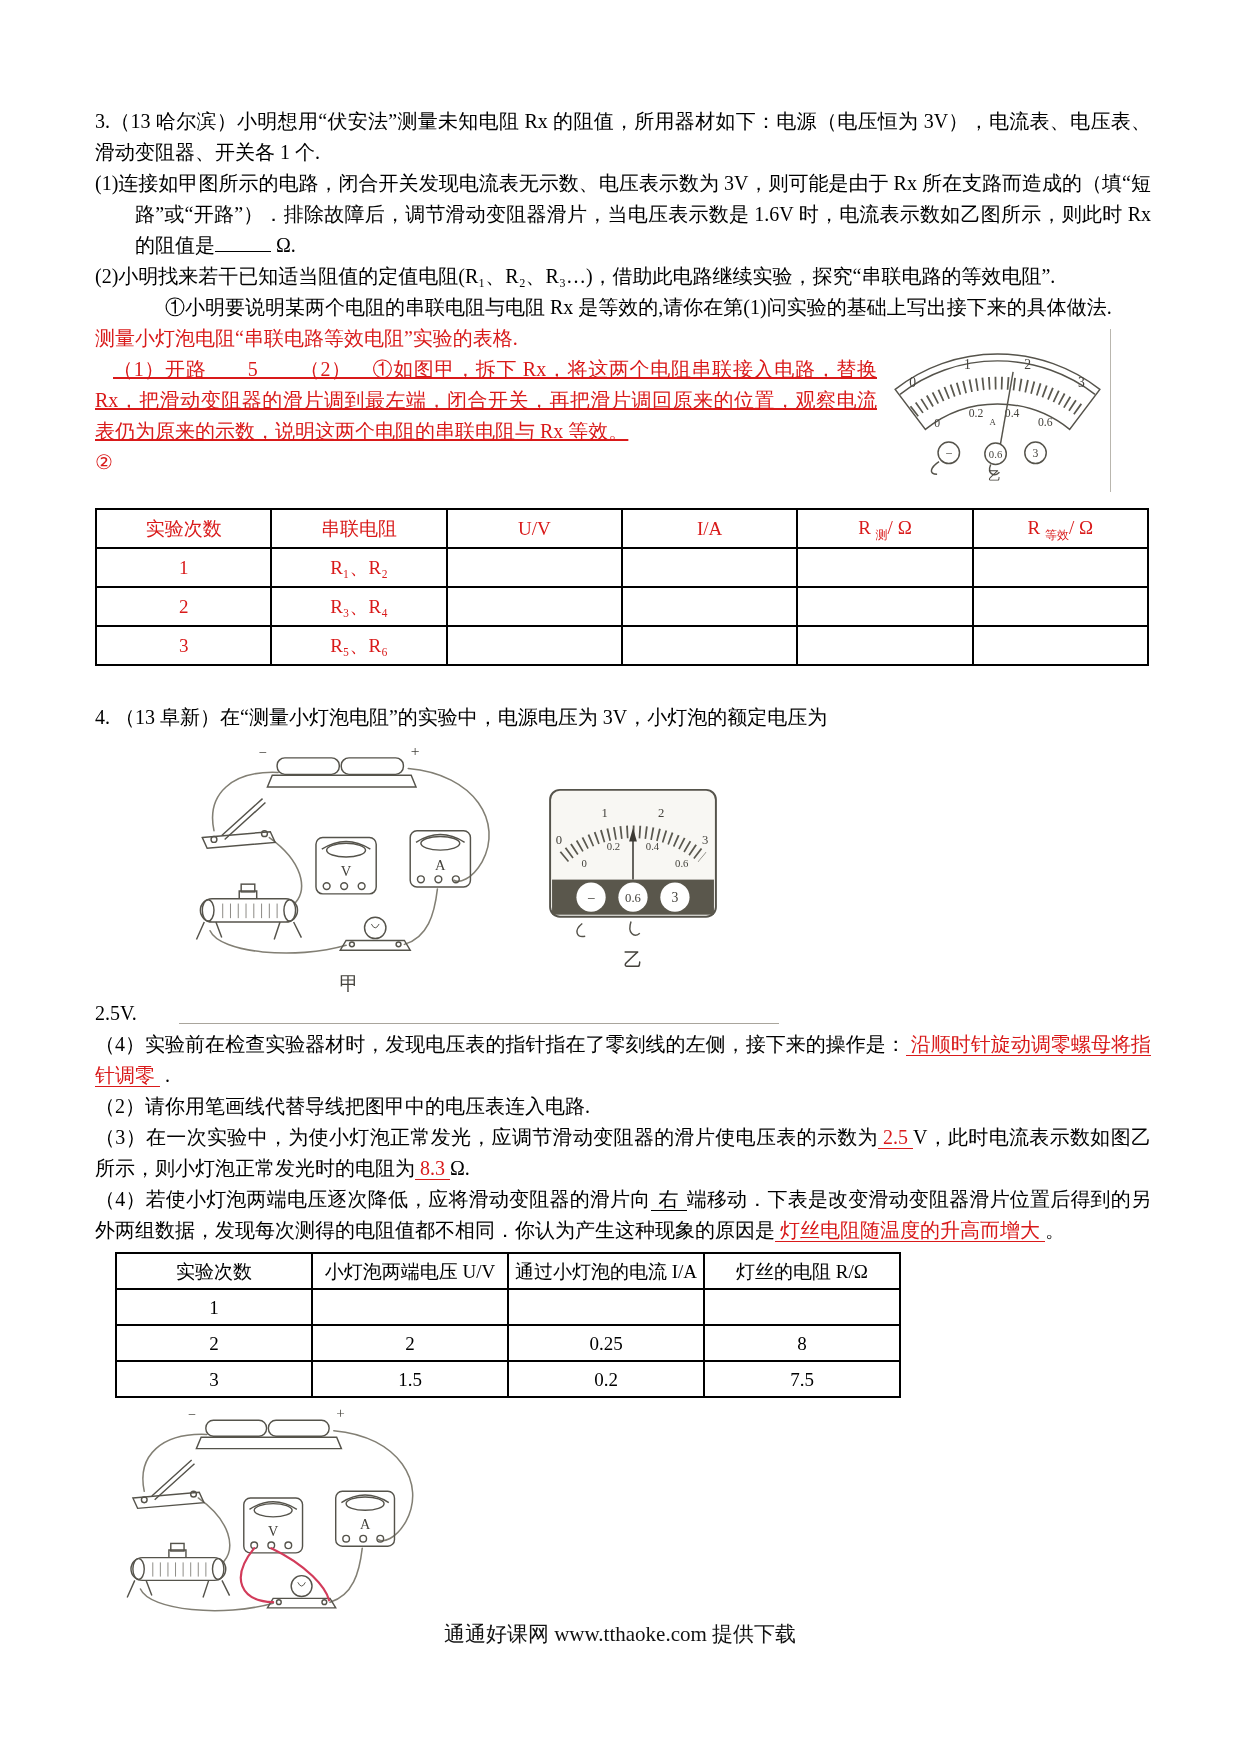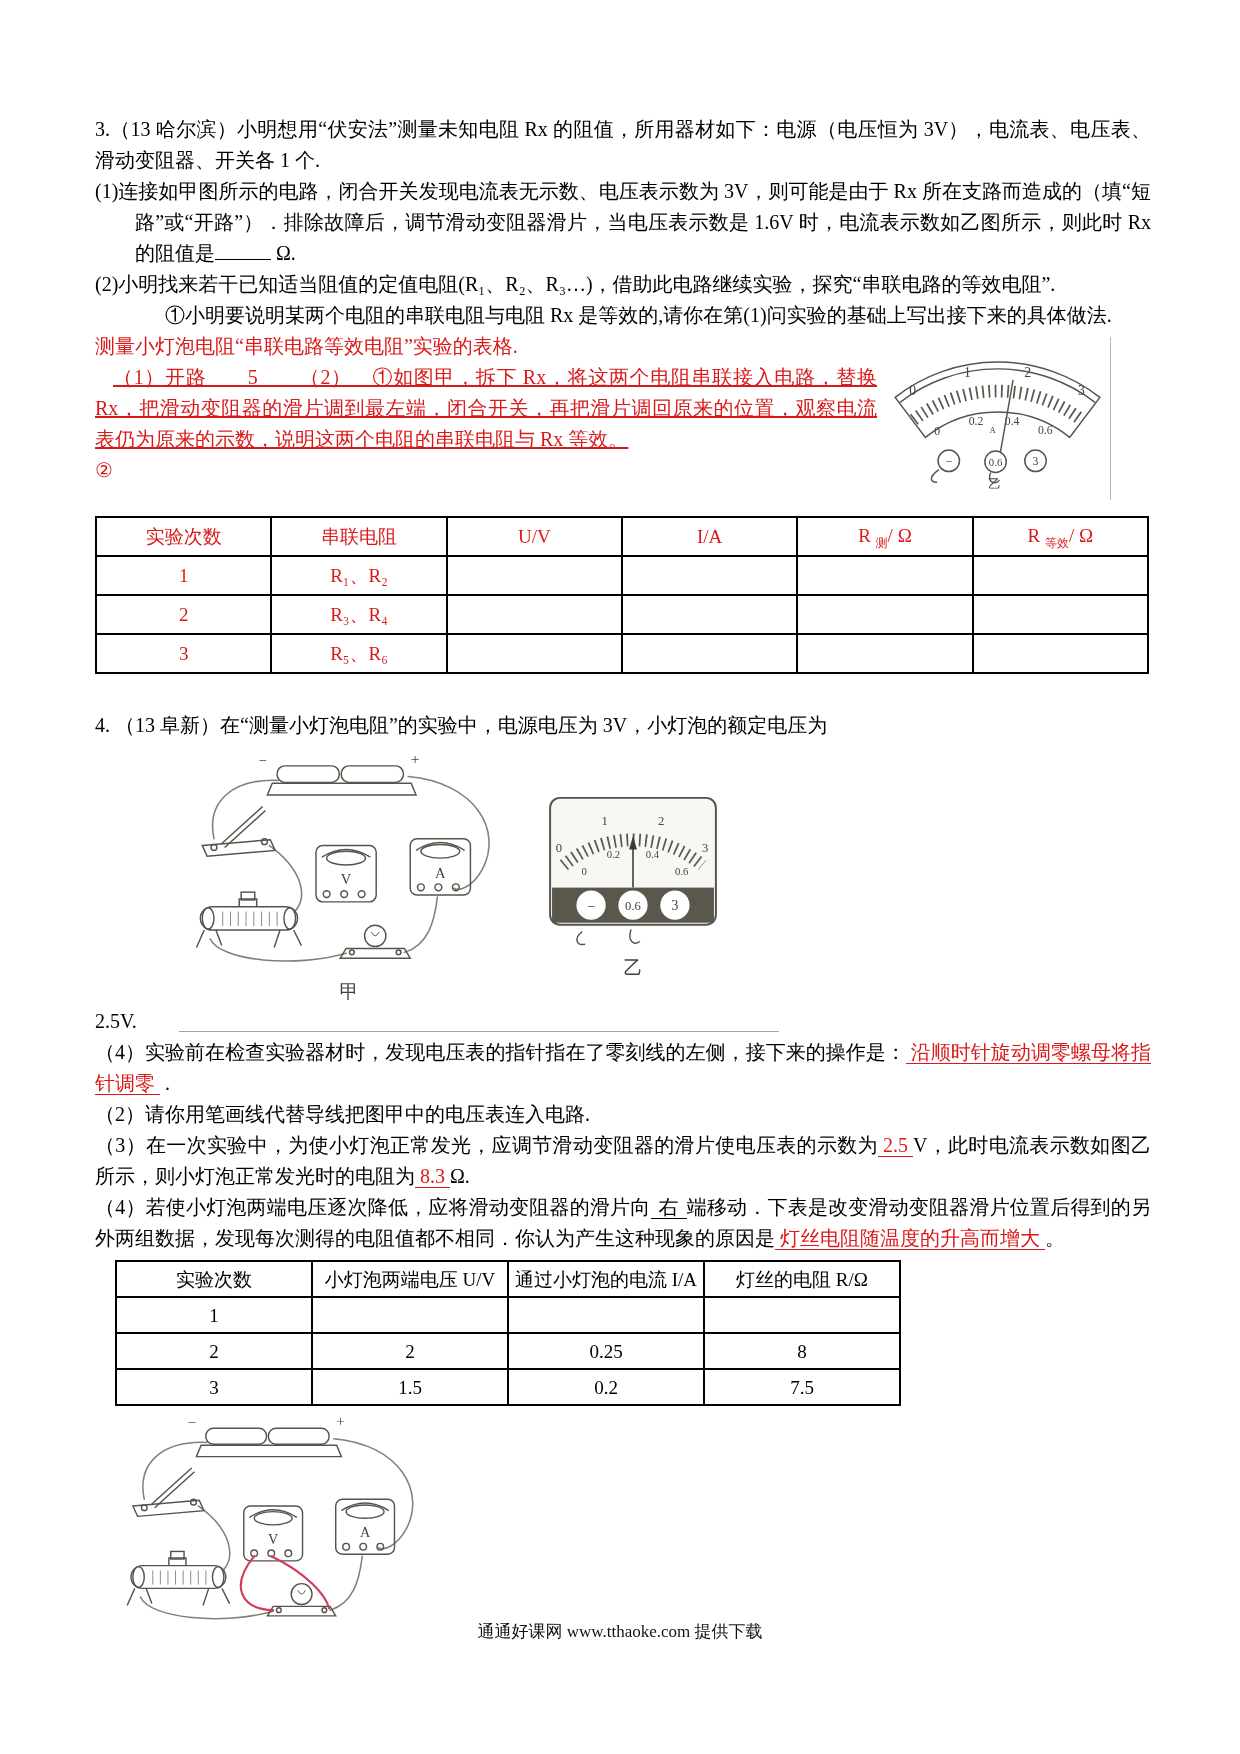--- a/index.html
+++ b/index.html
@@ -1,18 +1,18 @@
 <!DOCTYPE html>
 <html><head>
 <meta charset="utf-8">
 <style>
   html,body{margin:0;padding:0;background:#ffffff;}
   .page{position:relative;width:1240px;height:1754px;background:#fff;overflow:hidden;
         font-family:"Liberation Serif","DejaVu Serif",serif;color:#000;}
-  .content{position:absolute;left:95px;top:114px;width:1056px;font-size:20px;line-height:1.55;text-align:justify;}
+  .content{position:absolute;left:95px;top:106px;width:1056px;font-size:20px;line-height:1.55;text-align:justify;}
   p.para{margin:0;}
   .hang{padding-left:40px;text-indent:-40px;}
   .sub1{padding-left:90px;text-indent:-20px;}
   .red{color:#d91a1a;}
   .sub2red{margin-left:18px;}
   .ansred{margin-left:18px;text-indent:18px;text-decoration:underline;}
   .circ2{margin-left:48px;}
   .blank{display:inline-block;width:56px;border-bottom:1.5px solid #000;}
   .u-red{border-bottom:1.5px solid #d91a1a;padding:0 5px;}
   .u-blk{border-bottom:1.5px solid #000;padding:0 8px;}
@@ -23,21 +23,21 @@
   .t1 sub{font-size:12px;}
   .t2{width:786px;margin:6px 0 0 20px;}
   .t2 th,.t2 td{border:2px solid #000;text-align:center;font-weight:normal;height:32px;font-size:19px;width:25%;}
   .q4block{margin-top:36px;}
   .figrow{display:flex;align-items:flex-start;margin:10px 0 0 84px;}
   .fig{display:flex;flex-direction:column;}
   .figcap{text-align:center;font-size:19px;color:#44423c;margin-top:2px;}
   .meterfig{margin-left:26px;margin-top:42px;}
   .ratedrow{display:flex;align-items:flex-end;margin-top:2px;}
   .scanline{display:inline-block;width:600px;border-bottom:1px solid #a9a59c;margin:0 0 5px 42px;}
-  .footer{position:absolute;left:0;top:1620px;width:100%;text-align:center;font-size:17px;color:#111;}
+  .footer{position:absolute;left:0;top:1620px;width:100%;text-align:center;font-size:21px;color:#111;}
   svg text{font-family:"Liberation Serif","DejaVu Serif",serif;fill:#44423c;}
   .sketch{stroke:#55534b;fill:none;stroke-width:1.5;}
   .wire{stroke:#827f74;fill:none;stroke-width:1.6;stroke-linecap:round;}
   .redwire{stroke:#d23b5a;fill:none;stroke-width:2.3;stroke-linecap:round;}
 </style>
 </head>
 <body>
 
 <div class="page">
   <div class="content">

